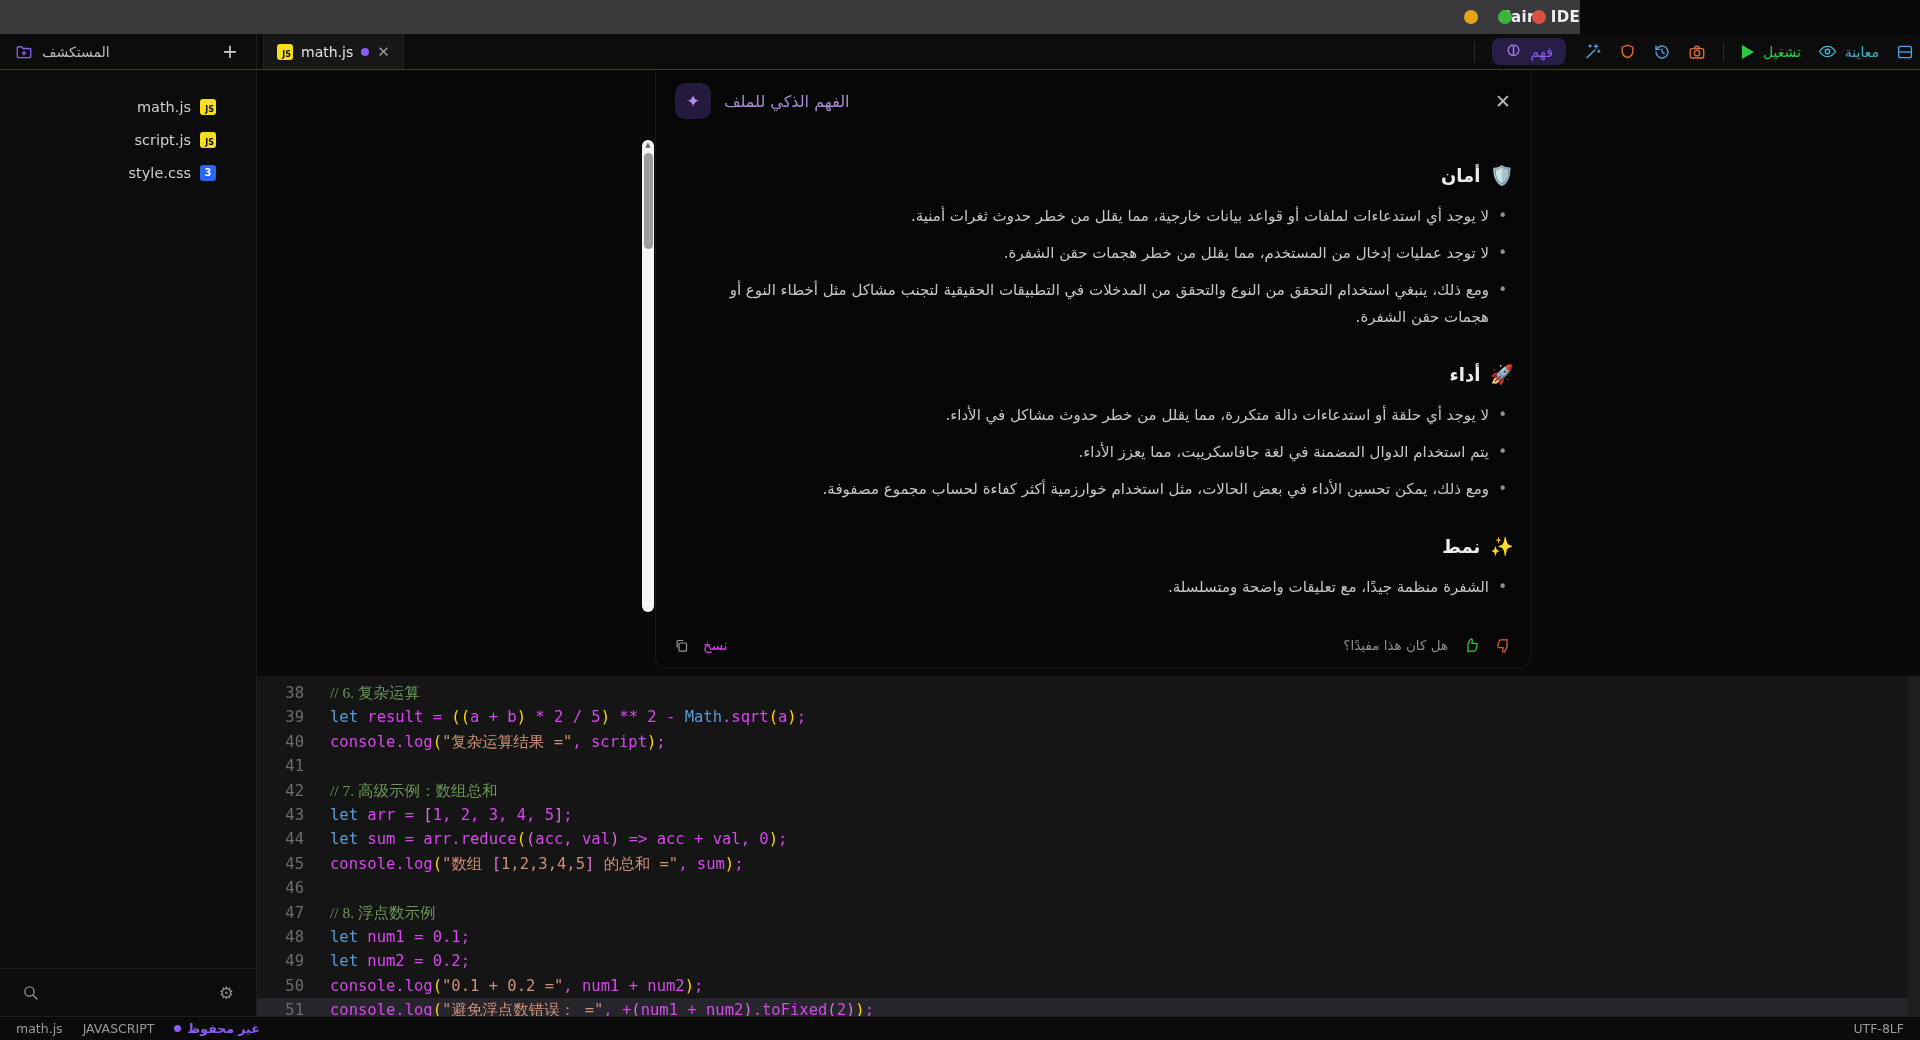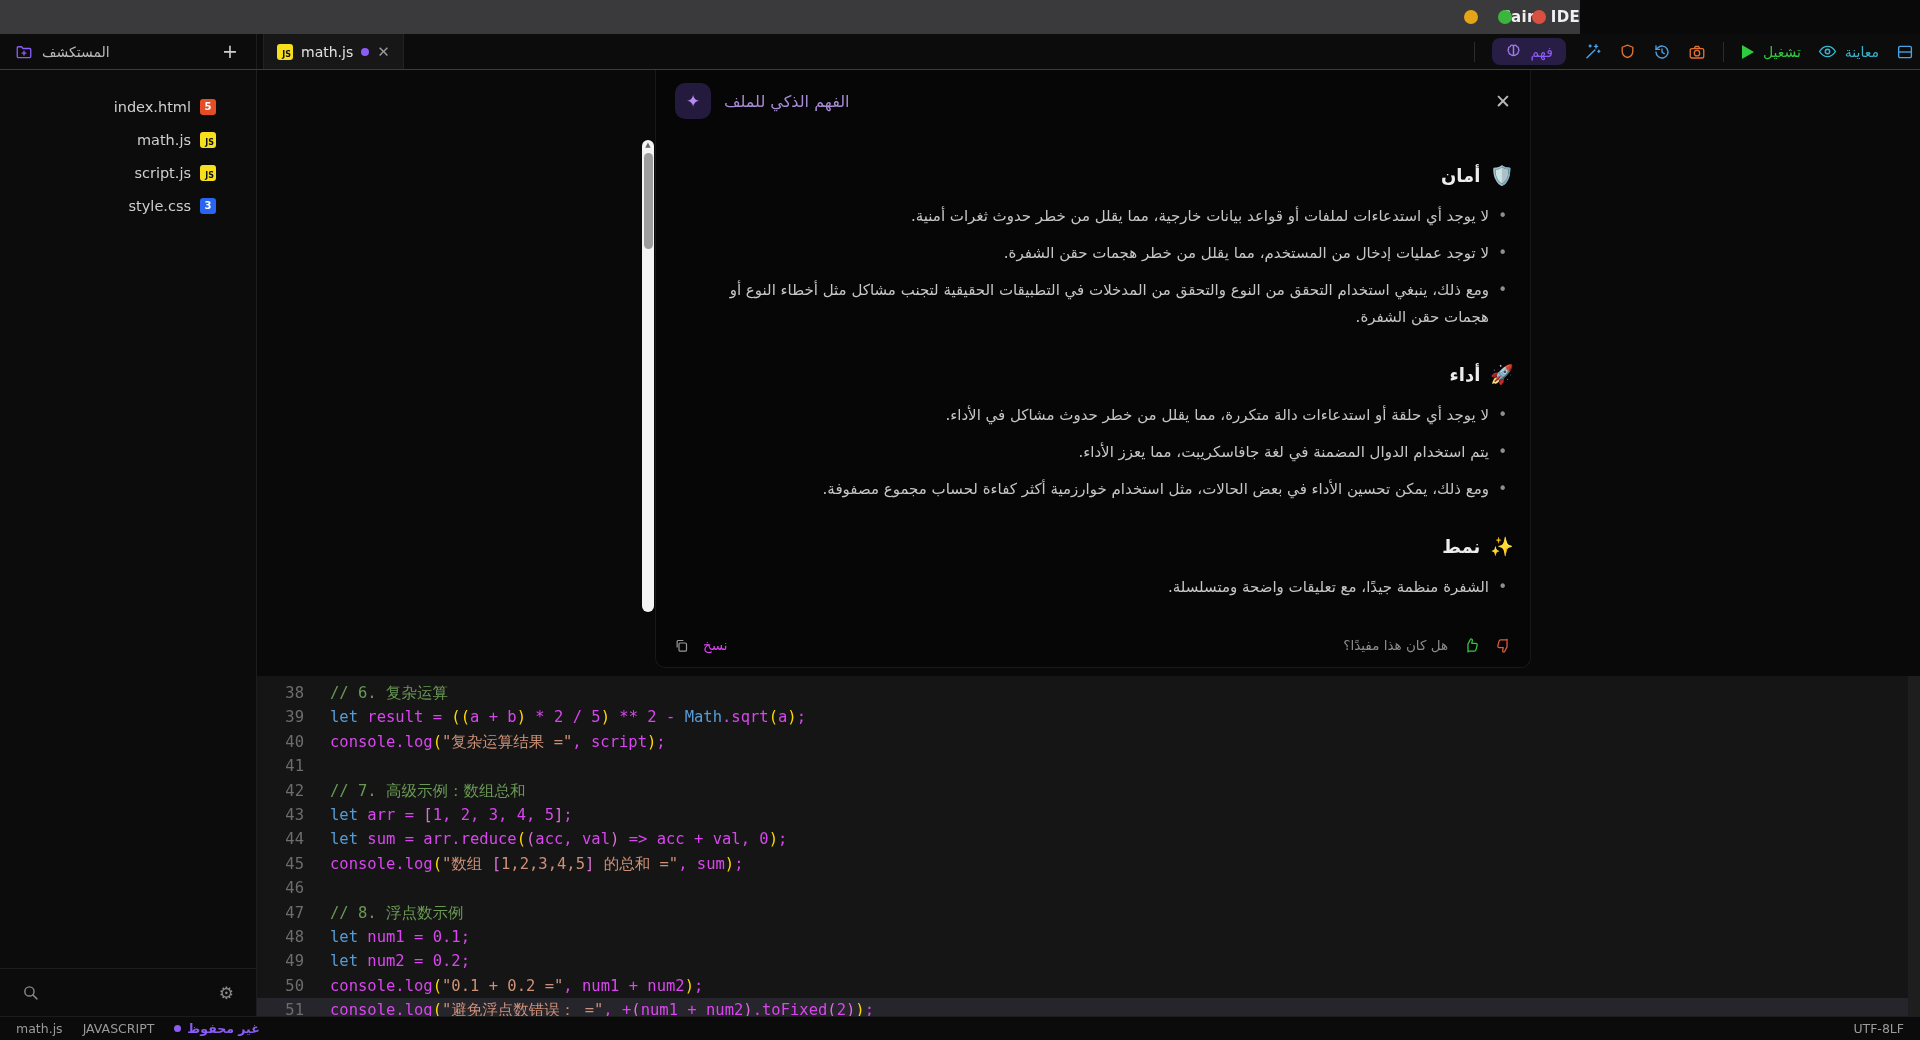--- a/index.html
+++ b/index.html
@@ -85,21 +85,21 @@
   .feedback{margin-left:auto;direction:rtl;display:flex;align-items:center;gap:15px;}
   .feedback .q{color:#8d8d8d;font-size:13.5px;}
 
   
   .code{position:absolute;left:0;bottom:0;width:100%;height:340px;background:#151515;
     font-family:"DejaVu Sans Mono",monospace;font-size:15.5px;padding-top:5px;box-sizing:border-box;}
   .cl{height:24.4px;line-height:24.4px;display:flex;white-space:pre;}
   .cl.cur{background:#25252b;}
   .ln{width:47px;text-align:right;color:#6d6d6d;flex-shrink:0;}
   .lc{padding-left:26px;}
-  .cm{color:#6A9955;} .kw{color:#569cd6;} .cls{color:#569cd6;} .str{color:#ce9178;}
+  .cm{color:#6A9955;font-family:Liberation Serif, serif;} .kw{color:#569cd6;} .cls{color:#569cd6;} .str{color:#ce9178;}
   .p1{color:#ffd700;} .p2{color:#da70d6;} .pl{color:#d946ef;text-align:center;}
   .codestrip{position:absolute;right:0;top:0;width:12px;height:100%;background:#1e1e1e;}
 
   
   .statusbar{position:absolute;left:0;top:1016px;width:1920px;height:24px;background:#0b0b0b;
     border-top:1px solid #1c1c1c;display:flex;align-items:center;gap:20px;padding:0 16px;
     box-sizing:border-box;font-size:12.5px;color:#9a9a9a;}
   .sdirty{color:#8b5cf6;display:flex;align-items:center;gap:6px;font-weight:bold;}
   .sdirty .dd{width:7px;height:7px;border-radius:50%;background:#8b5cf6;}
   .sright{margin-left:auto;display:flex;}
@@ -198,24 +198,20 @@
           <rect x="3.5" y="4.5" width="17" height="15" rx="2"></rect>
             <path d="M3.5 12h17"></path>
         </svg>
       </div>
     </div>
   </div>
 </div>
 
 <div class="sidebar">
   <div class="filelist">
-      <div class="file-row">
-        <span>index.html</span>
-        <span class="htmlbadge">5</span>
-      </div>
       <div class="file-row">
         <span>math.js</span>
         <span class="jsbadge">JS</span>
       </div>
       <div class="file-row">
         <span>script.js</span>
         <span class="jsbadge">JS</span>
       </div>
       <div class="file-row">
         <span>style.css</span>

